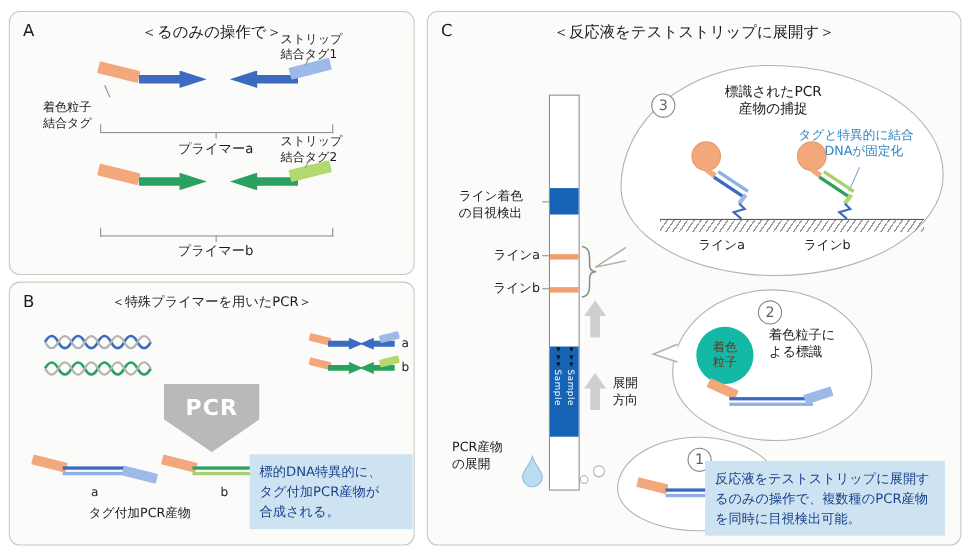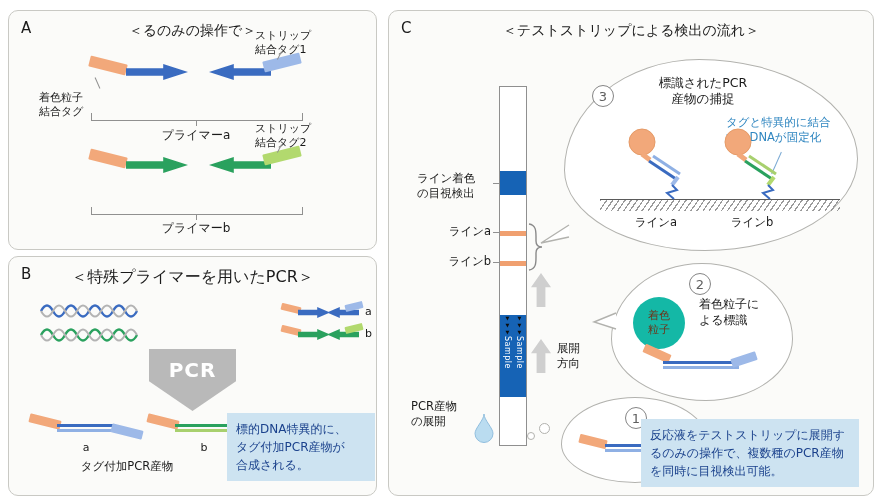--- a/index.html
+++ b/index.html
@@ -65,21 +65,21 @@
     <div class="t" style="left:246px;top:111px;font-size:11px">ストリップ
 結合タグ2</div>
     <div class="lead" style="left:270px;top:133px;height:9px;transform:rotate(28deg)"></div>
     <div class="bracket" style="left:82px;top:196px;width:210px;height:7px"></div>
     <div class="lead" style="left:187px;top:203px;height:6px"></div>
     <div class="t" style="left:82px;top:210px;width:210px;text-align:center;font-size:12px">プライマーb</div>
   </div>
 
   <div class="panel" style="left:8px;top:256px;width:367px;height:238px">
     <div class="t" style="left:12px;top:8px;font-size:15px">B</div>
-    <div class="t" style="left:0;top:10px;width:100%;text-align:center;font-size:16px">＜特殊プライマーを用いたPCR＞</div>
+    <div class="t" style="left:0;top:10px;width:100%;text-align:center;font-size:12px">＜特殊プライマーを用いたPCR＞</div>
 
     <svg width="135" height="52" style="left:24px;top:40px">
       <path d="M8,14 q6,-11 12,0 t12,0 t12,0 t12,0 t12,0 t12,0 t12,0 t12,0" fill="none" stroke="#3a6bc0" stroke-width="2.4"></path>
       <path d="M8,14 q6,11 12,0 t12,0 t12,0 t12,0 t12,0 t12,0 t12,0 t12,0" fill="none" stroke="#b3b3b3" stroke-width="2"></path>
       <path d="M8,38 q6,-11 12,0 t12,0 t12,0 t12,0 t12,0 t12,0 t12,0 t12,0" fill="none" stroke="#2aa15e" stroke-width="2.4"></path>
       <path d="M8,38 q6,11 12,0 t12,0 t12,0 t12,0 t12,0 t12,0 t12,0 t12,0" fill="none" stroke="#b3b3b3" stroke-width="2"></path>
     </svg>
 
     <div class="tagbar" style="left:272px;top:48px;width:20px;height:7px;background:#f2a87a;transform:rotate(14deg)"></div>
     <div class="ar r" style="left:289px;top:50px;width:32px;height:11px;background:#3a6bc0"></div>
@@ -110,21 +110,21 @@
 
     <div class="t" style="left:18px;top:202px;width:200px;text-align:center;font-size:11.5px">タグ付加PCR産物</div>
 
     <div class="note" style="left:218px;top:156px;width:130px">標的DNA特異的に、
 タグ付加PCR産物が
 合成される。</div>
   </div>
 
   <div class="panel" style="left:388px;top:10px;width:484px;height:484px">
     <div class="t" style="left:12px;top:8px;font-size:15px">C</div>
-    <div class="t" style="left:0;top:10px;width:100%;text-align:center;font-size:14px">＜テストストリップによる検出の流れ＞</div>
+    <div class="t" style="left:0;top:10px;width:100%;text-align:center;font-size:14px">＜反応液をテストストリップに展開す＞</div>
 
     <div class="strip" style="left:110px;top:75px;width:26px;height:358px">
       <div class="sband" style="top:84px;height:24px"></div>
       <div class="sline" style="top:144px;height:5px"></div>
       <div class="sline" style="top:174px;height:5px"></div>
       <div class="sband" style="top:228px;height:82px;display:flex;justify-content:center;gap:3px">
         <div class="scol">
           <span class="sarr">▼▼▼</span>
           <span class="svert">Sample</span>
         </div>

